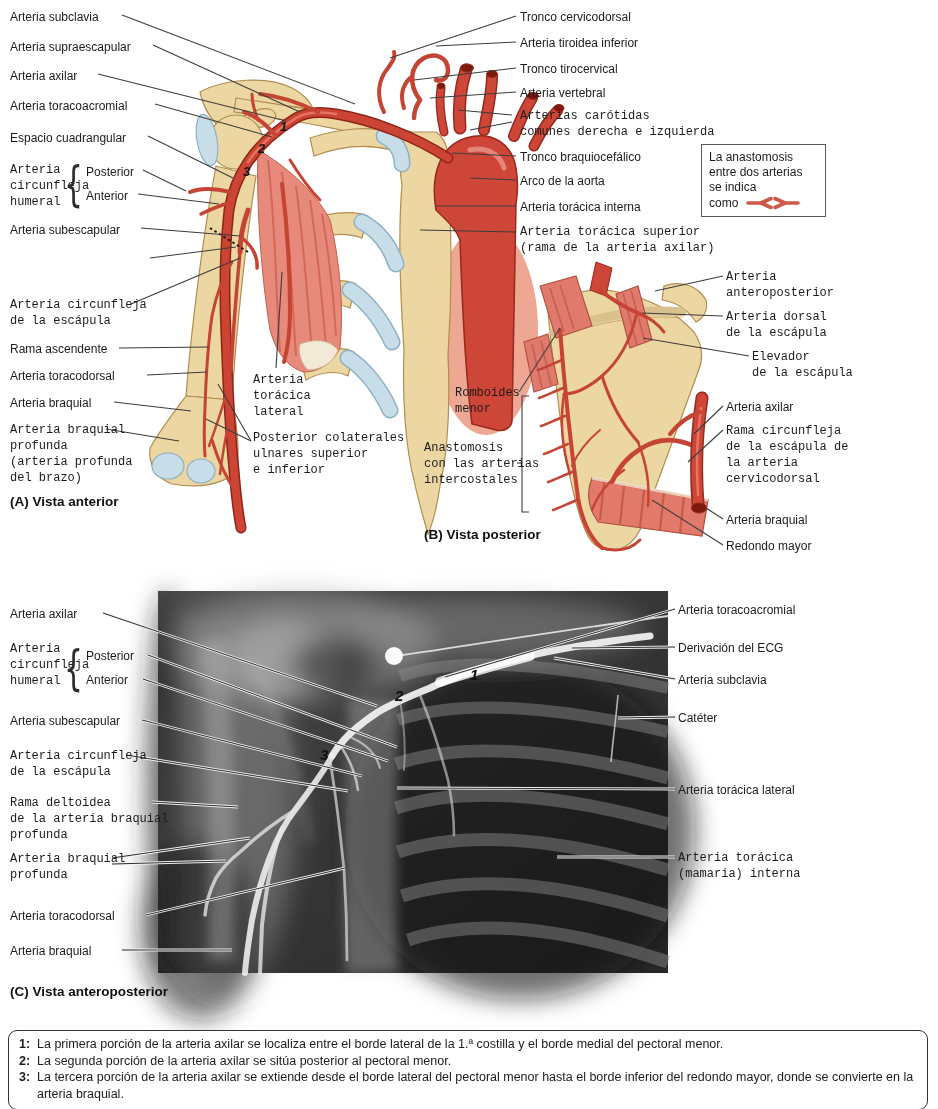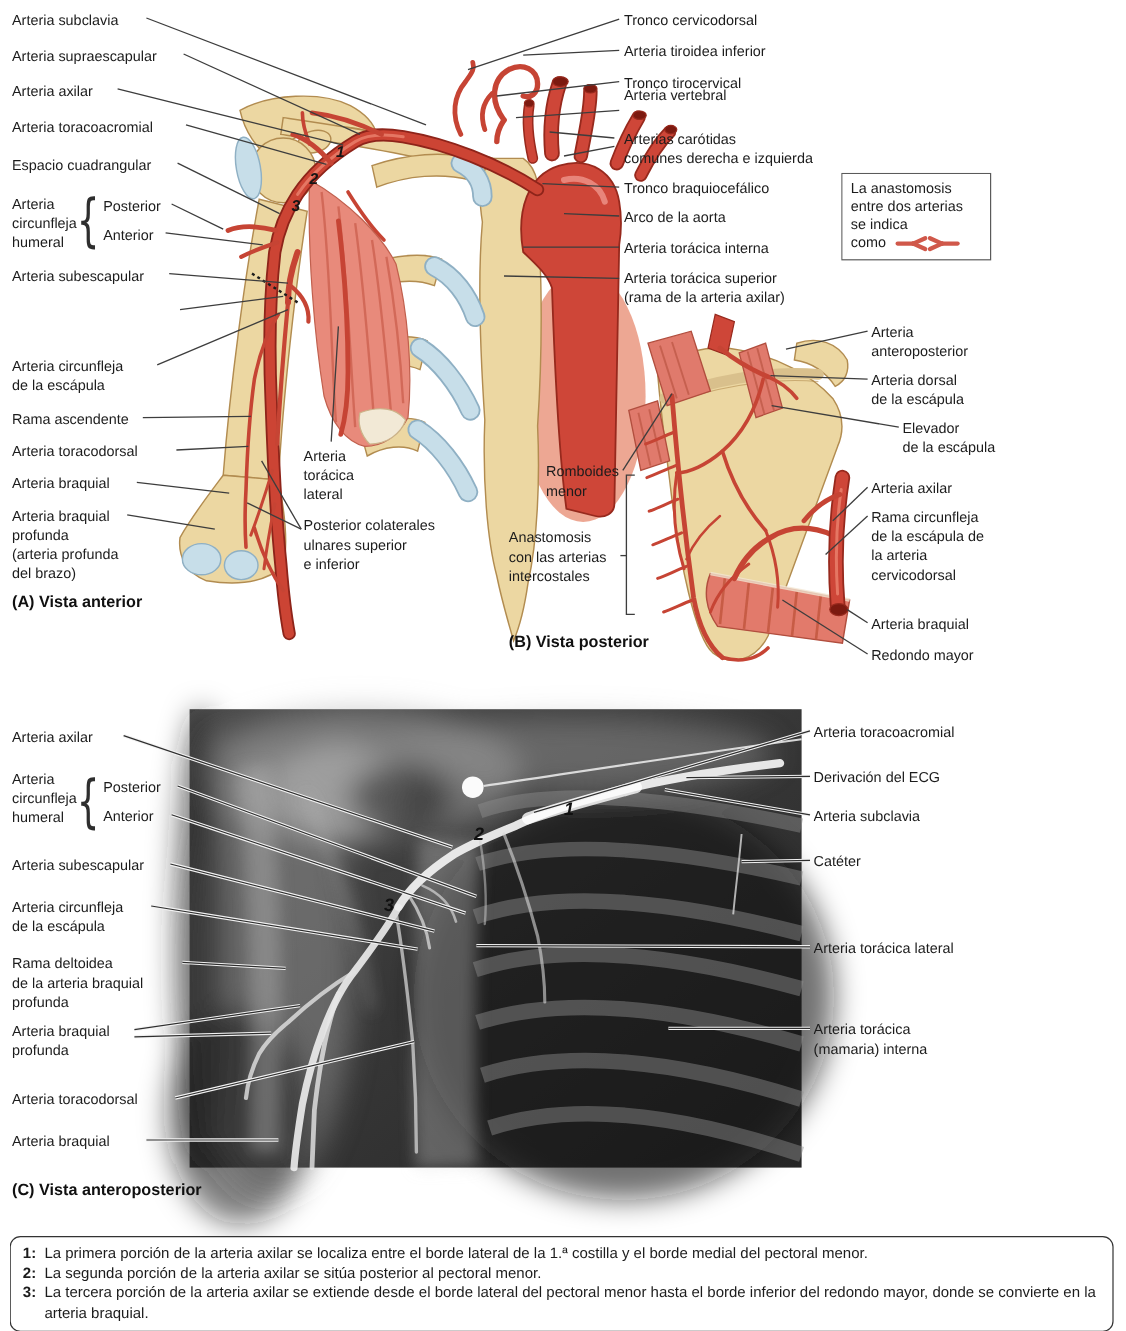--- a/index.html
+++ b/index.html
@@ -1,28 +1,28 @@
 <!DOCTYPE html>
 <html><head>
 <meta charset="utf-8">
 <style>
   html,body{margin:0;padding:0;background:#fff;}
   #fig{position:relative;width:938px;height:1109px;background:#fff;
        font-family:"Liberation Sans",sans-serif;color:#1c1c1c;overflow:hidden;}
   svg.art{position:absolute;left:0;top:0;}
   .lbl{position:absolute;font-size:12px;line-height:16px;white-space:nowrap;}
-  .lbl .ln{display:block;}
+  .lbl .ln{display:block;font-family:Liberation Mono, monospace;}
   .ttl{position:absolute;font-size:13.5px;font-weight:bold;color:#101010;white-space:nowrap;}
   .mk{position:absolute;font-weight:bold;font-style:italic;font-size:13px;color:#151515;}
   .mkx{font-size:15px;color:#101010;}
   .brace{position:absolute;font-family:"DejaVu Sans",sans-serif;font-weight:400;color:#2e2e2e;
          font-size:48px;line-height:48px;transform:scaleX(.62);transform-origin:left center;}
   .legend{position:absolute;left:701px;top:144px;width:112px;height:62px;border:1.6px solid #5a5a5a;
           padding:5px 4px 4px 7px;font-size:12px;line-height:15px;background:#fff;}
-  .legend .lg-row{display:flex;align-items:flex-start;gap:8px;}
+  .legend .lg-row{display:flex;align-items:center;gap:8px;}
   .notesbox{position:absolute;left:8px;top:1030px;width:898px;border:1.8px solid #333;
             border-radius:9px;padding:5px 10px 7px 10px;font-size:12.5px;line-height:16.5px;background:#fff;}
   .note{display:flex;}
   .note b{width:18px;flex:none;}
   .note span{flex:1;}
 </style>
 </head>
 <body>
 
 <div id="fig">
@@ -374,21 +374,21 @@
 </div>
 <div class="lbl" style="left:253px;top:430px">
   <span class="ln">Posterior colaterales</span>
   <span class="ln">ulnares superior</span>
   <span class="ln">e inferior</span>
 </div>
 
 <div class="lbl" style="left:520px;top:9px">Tronco cervicodorsal</div>
 <div class="lbl" style="left:520px;top:35px">Arteria tiroidea inferior</div>
 <div class="lbl" style="left:520px;top:61px">Tronco tirocervical</div>
-<div class="lbl" style="left:520px;top:71px">Arteria vertebral</div>
+<div class="lbl" style="left:520px;top:85px">Arteria vertebral</div>
 <div class="lbl" style="left:520px;top:108px">
   <span class="ln">Arterias carótidas</span>
   <span class="ln">comunes derecha e izquierda</span>
 </div>
 <div class="lbl" style="left:520px;top:149px">Tronco braquiocefálico</div>
 <div class="lbl" style="left:520px;top:173px">Arco de la aorta</div>
 <div class="lbl" style="left:520px;top:199px">Arteria torácica interna</div>
 <div class="lbl" style="left:520px;top:224px">
   <span class="ln">Arteria torácica superior</span>
   <span class="ln">(rama de la arteria axilar)</span>

